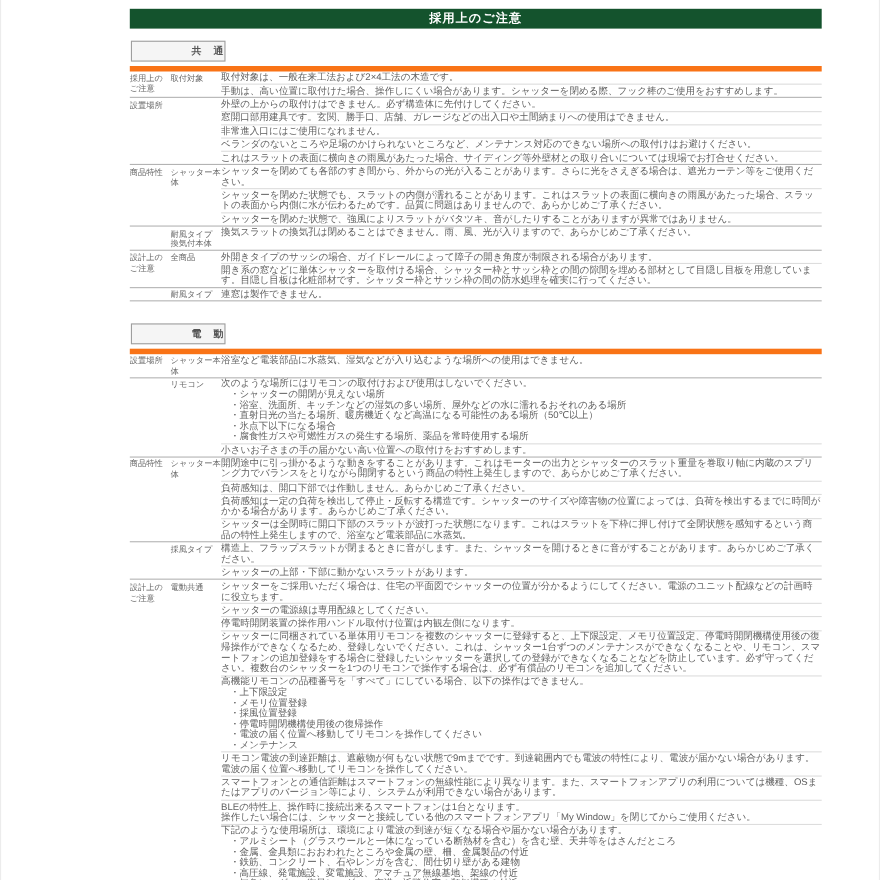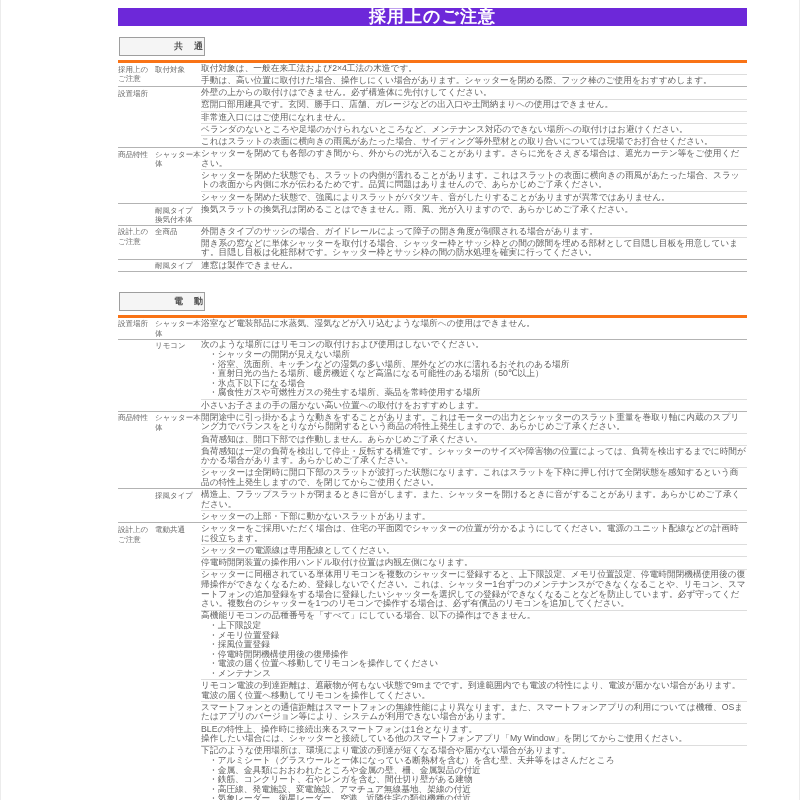--- a/index.html
+++ b/index.html
@@ -4,30 +4,30 @@
 <style>
   html,body{margin:0;padding:0;}
   body{
     width:800px;height:800px;background:#ffffff;overflow:hidden;position:relative;
     font-family:"Liberation Sans","DejaVu Sans",sans-serif;
     -webkit-font-smoothing:antialiased;
   }
   .page{position:absolute;inset:0;background:#fff;border-left:1px solid #ececec;border-right:1px solid #ececec;box-sizing:border-box;}
   .titlebar{
     position:absolute;left:117px;top:8px;width:629px;height:18px;
-    background:#6d28d9;color:#ffffff;font-size:17px;line-height:18px;
+    background:#14532d;color:#ffffff;font-size:11px;line-height:18px;
     text-align:center;font-weight:bold;letter-spacing:1px;
   }
   .doc{position:absolute;left:117px;top:34px;width:629px;}
   .badge{
     box-sizing:border-box;width:86px;border:1px solid #9e9e9e;background:#f5f5f5;
     color:#555555;font-size:9px;font-weight:bold;text-align:right;
     letter-spacing:1px;padding:2px 0;margin:3px 0 4px 1px;
   }
-  .table{border-top:3px solid #f97316;border-bottom:1px solid #b3b3b3;margin-bottom:20px;}
+  .table{border-top:5px solid #f97316;border-bottom:1px solid #b3b3b3;margin-bottom:20px;}
   .group{display:flex;align-items:stretch;}
   .group + .group{border-top:1px solid #b3b3b3;}
   .cat{flex:0 0 37px;}
   .sub{flex:0 0 46px;}
   .cat,.sub{
     font-size:7.5px;color:#666666;line-height:9.6px;padding-top:1.5px;
     white-space:pre-line;overflow:hidden;
   }
   .items{flex:1;min-width:0;}
   .item{
@@ -119,21 +119,21 @@
             <div class="item">小さいお子さまの手の届かない高い位置への取付けをおすすめします。</div>
           </div>
         </div>
         <div class="group">
           <div class="cat">商品特性</div>
           <div class="sub">シャッター本体</div>
           <div class="items">
             <div class="item">開閉途中に引っ掛かるような動きをすることがあります。これはモーターの出力とシャッターのスラット重量を巻取り軸に内蔵のスプリング力でバランスをとりながら開閉するという商品の特性上発生しますので、あらかじめご了承ください。</div>
             <div class="item">負荷感知は、開口下部では作動しません。あらかじめご了承ください。</div>
             <div class="item">負荷感知は一定の負荷を検出して停止・反転する構造です。シャッターのサイズや障害物の位置によっては、負荷を検出するまでに時間がかかる場合があります。あらかじめご了承ください。</div>
-            <div class="item">シャッターは全閉時に開口下部のスラットが波打った状態になります。これはスラットを下枠に押し付けて全閉状態を感知するという商品の特性上発生しますので、を閉じてからご使用ください。</div>
+            <div class="item">シャッターは全閉時に開口下部のスラットが波打った状態になります。これはスラットを下枠に押し付けて全閉状態を感知するという商品の特性上発生しますので、浴室など電装部品に水蒸気。</div>
           </div>
         </div>
         <div class="group">
           <div class="cat"></div>
           <div class="sub">採風タイプ</div>
           <div class="items">
             <div class="item">構造上、フラップスラットが閉まるときに音がします。また、シャッターを開けるときに音がすることがあります。あらかじめご了承ください。</div>
             <div class="item">シャッターの上部・下部に動かないスラットがあります。</div>
           </div>
         </div>

